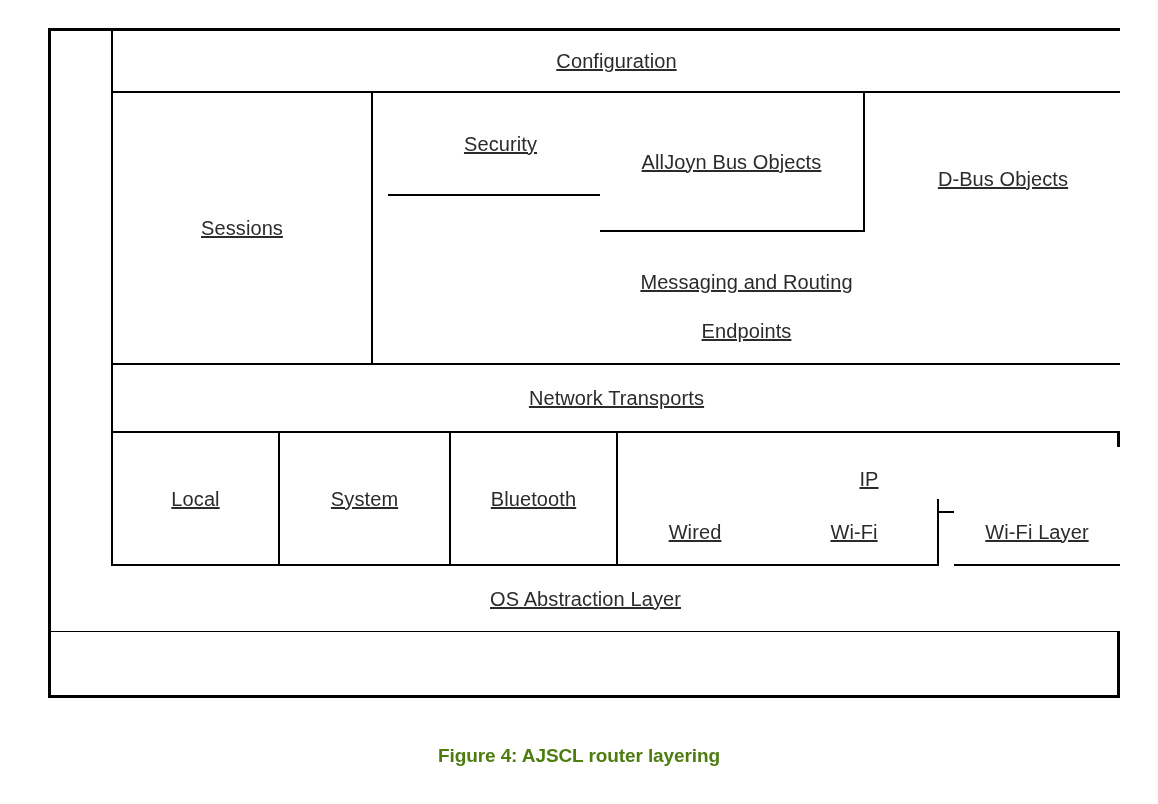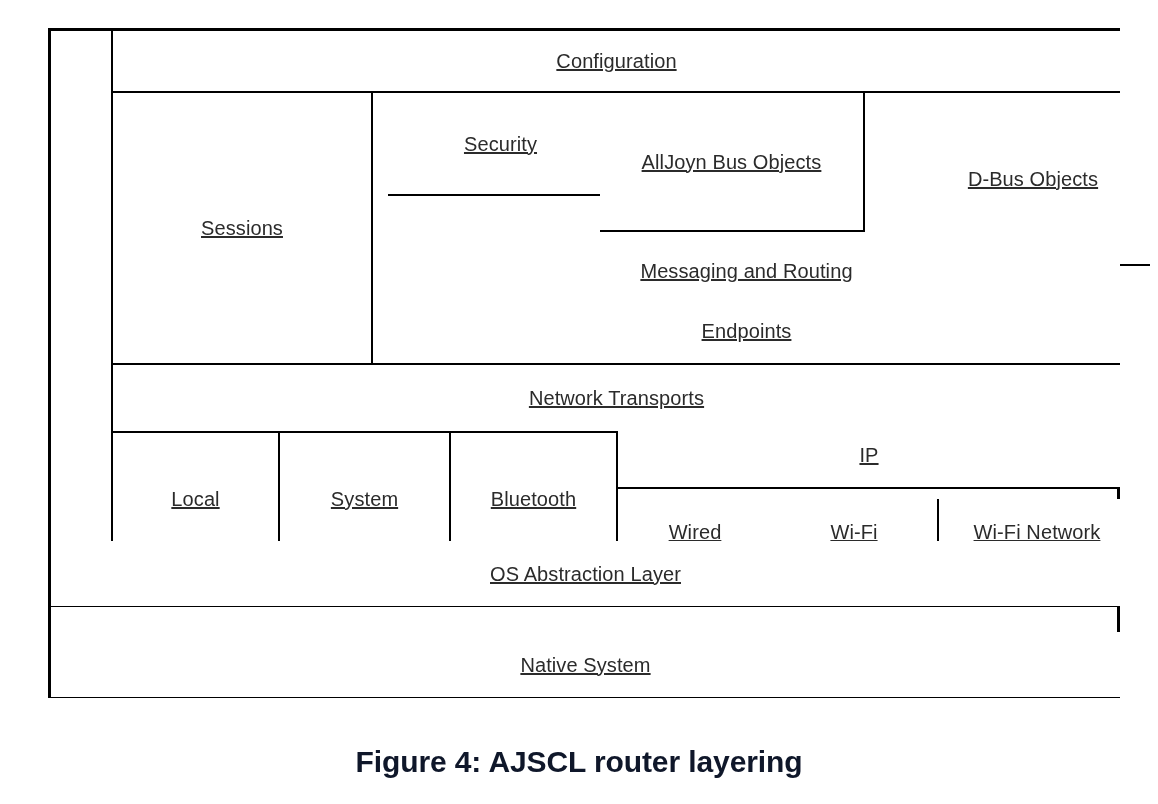--- a/index.html
+++ b/index.html
@@ -58,23 +58,23 @@
   .empty-strip {
     
   }
 
   .caption {
     position: absolute;
     left: 0;
     top: 745px;
     width: 1158px;
     text-align: center;
-    font-size: 30px;
+    font-size: 19px;
     font-weight: 700;
-    color: #0f172a;
+    color: #4d7c0f;
     font-family: "Liberation Sans", sans-serif;
     letter-spacing: -0.1px;
   }
 </style>
 </head>
 <body>
 
 <div id="figure-root">
 
   <div class="diagram-frame">
@@ -82,43 +82,42 @@
     <div class="cell empty-strip b-r" style="left:0px; top:0px; width:62px; height:535px;"></div>
 
     <div class="cell b-b" style="left:62px; top:0px; width:1007px; height:62px;">Configuration</div>
 
     <div class="cell b-r b-b" style="left:62px; top:62px; width:260px; height:272px;">Sessions</div>
 
     <div class="cell b-r b-b" style="left:322px; top:62px; width:227px; height:103px;margin-left:15px;">Security</div>
 
     <div class="cell b-r b-b" style="left:549px; top:62px; width:265px; height:139px;">AllJoyn Bus Objects</div>
 
-    <div class="cell b-b" style="left:835px; top:62px; width:234px; height:173px;margin-left:30px;">D-Bus Objects</div>
+    <div class="cell b-b" style="left:835px; top:62px; width:234px; height:173px;">D-Bus Objects</div>
 
-    <div class="cell b-b" style="left:322px; top:207px; width:747px; height:67px;">Messaging and Routing</div>
+    <div class="cell b-b" style="left:322px; top:218px; width:747px; height:67px;">Messaging and Routing</div>
 
     <div class="cell b-b" style="left:322px; top:268px; width:747px; height:66px;">Endpoints</div>
 
     <div class="cell b-b" style="left:62px; top:334px; width:1007px; height:68px;">Network Transports</div>
 
     <div class="cell b-r b-b" style="left:62px; top:402px; width:167px; height:133px;">Local</div>
 
     <div class="cell b-r b-b" style="left:229px; top:402px; width:171px; height:133px;">System</div>
 
     <div class="cell b-r b-b" style="left:400px; top:402px; width:167px; height:133px;">Bluetooth</div>
 
-    <div class="cell b-b" style="left:567px; top:392px; width:502px; height:66px;">IP</div>
+    <div class="cell b-b" style="left:567px; top:416px; width:502px; height:66px;">IP</div>
 
     <div class="cell b-r b-b" style="left:567px; top:468px; width:156px; height:67px;">Wired</div>
 
     <div class="cell b-r b-b" style="left:720px; top:468px; width:168px; height:67px;">Wi-Fi</div>
 
-    <div class="cell b-b" style="left:903px; top:468px; width:166px; height:67px;">Wi-Fi Network</div>
+    <div class="cell b-b" style="left:903px; top:468px; width:166px; height:67px;">Wi-Fi Layer</div>
 
-    <div class="cell b-b thin" style="left:0px; top:510px; width:1069px; height:66px; border-bottom-width:1.5px;">OS Abstraction Layer</div>
+    <div class="cell b-b thin" style="left:0px; top:535px; width:1069px; height:66px; border-bottom-width:1.5px;">OS Abstraction Layer</div>
 
-    <div class="cell" style="left:0px; top:601px; width:1069px; height:65px;">Native System</div>
 
   </div>
 
   <div class="caption">Figure 4: AJSCL router layering</div>
 
 </div>
 
 </body></html>

